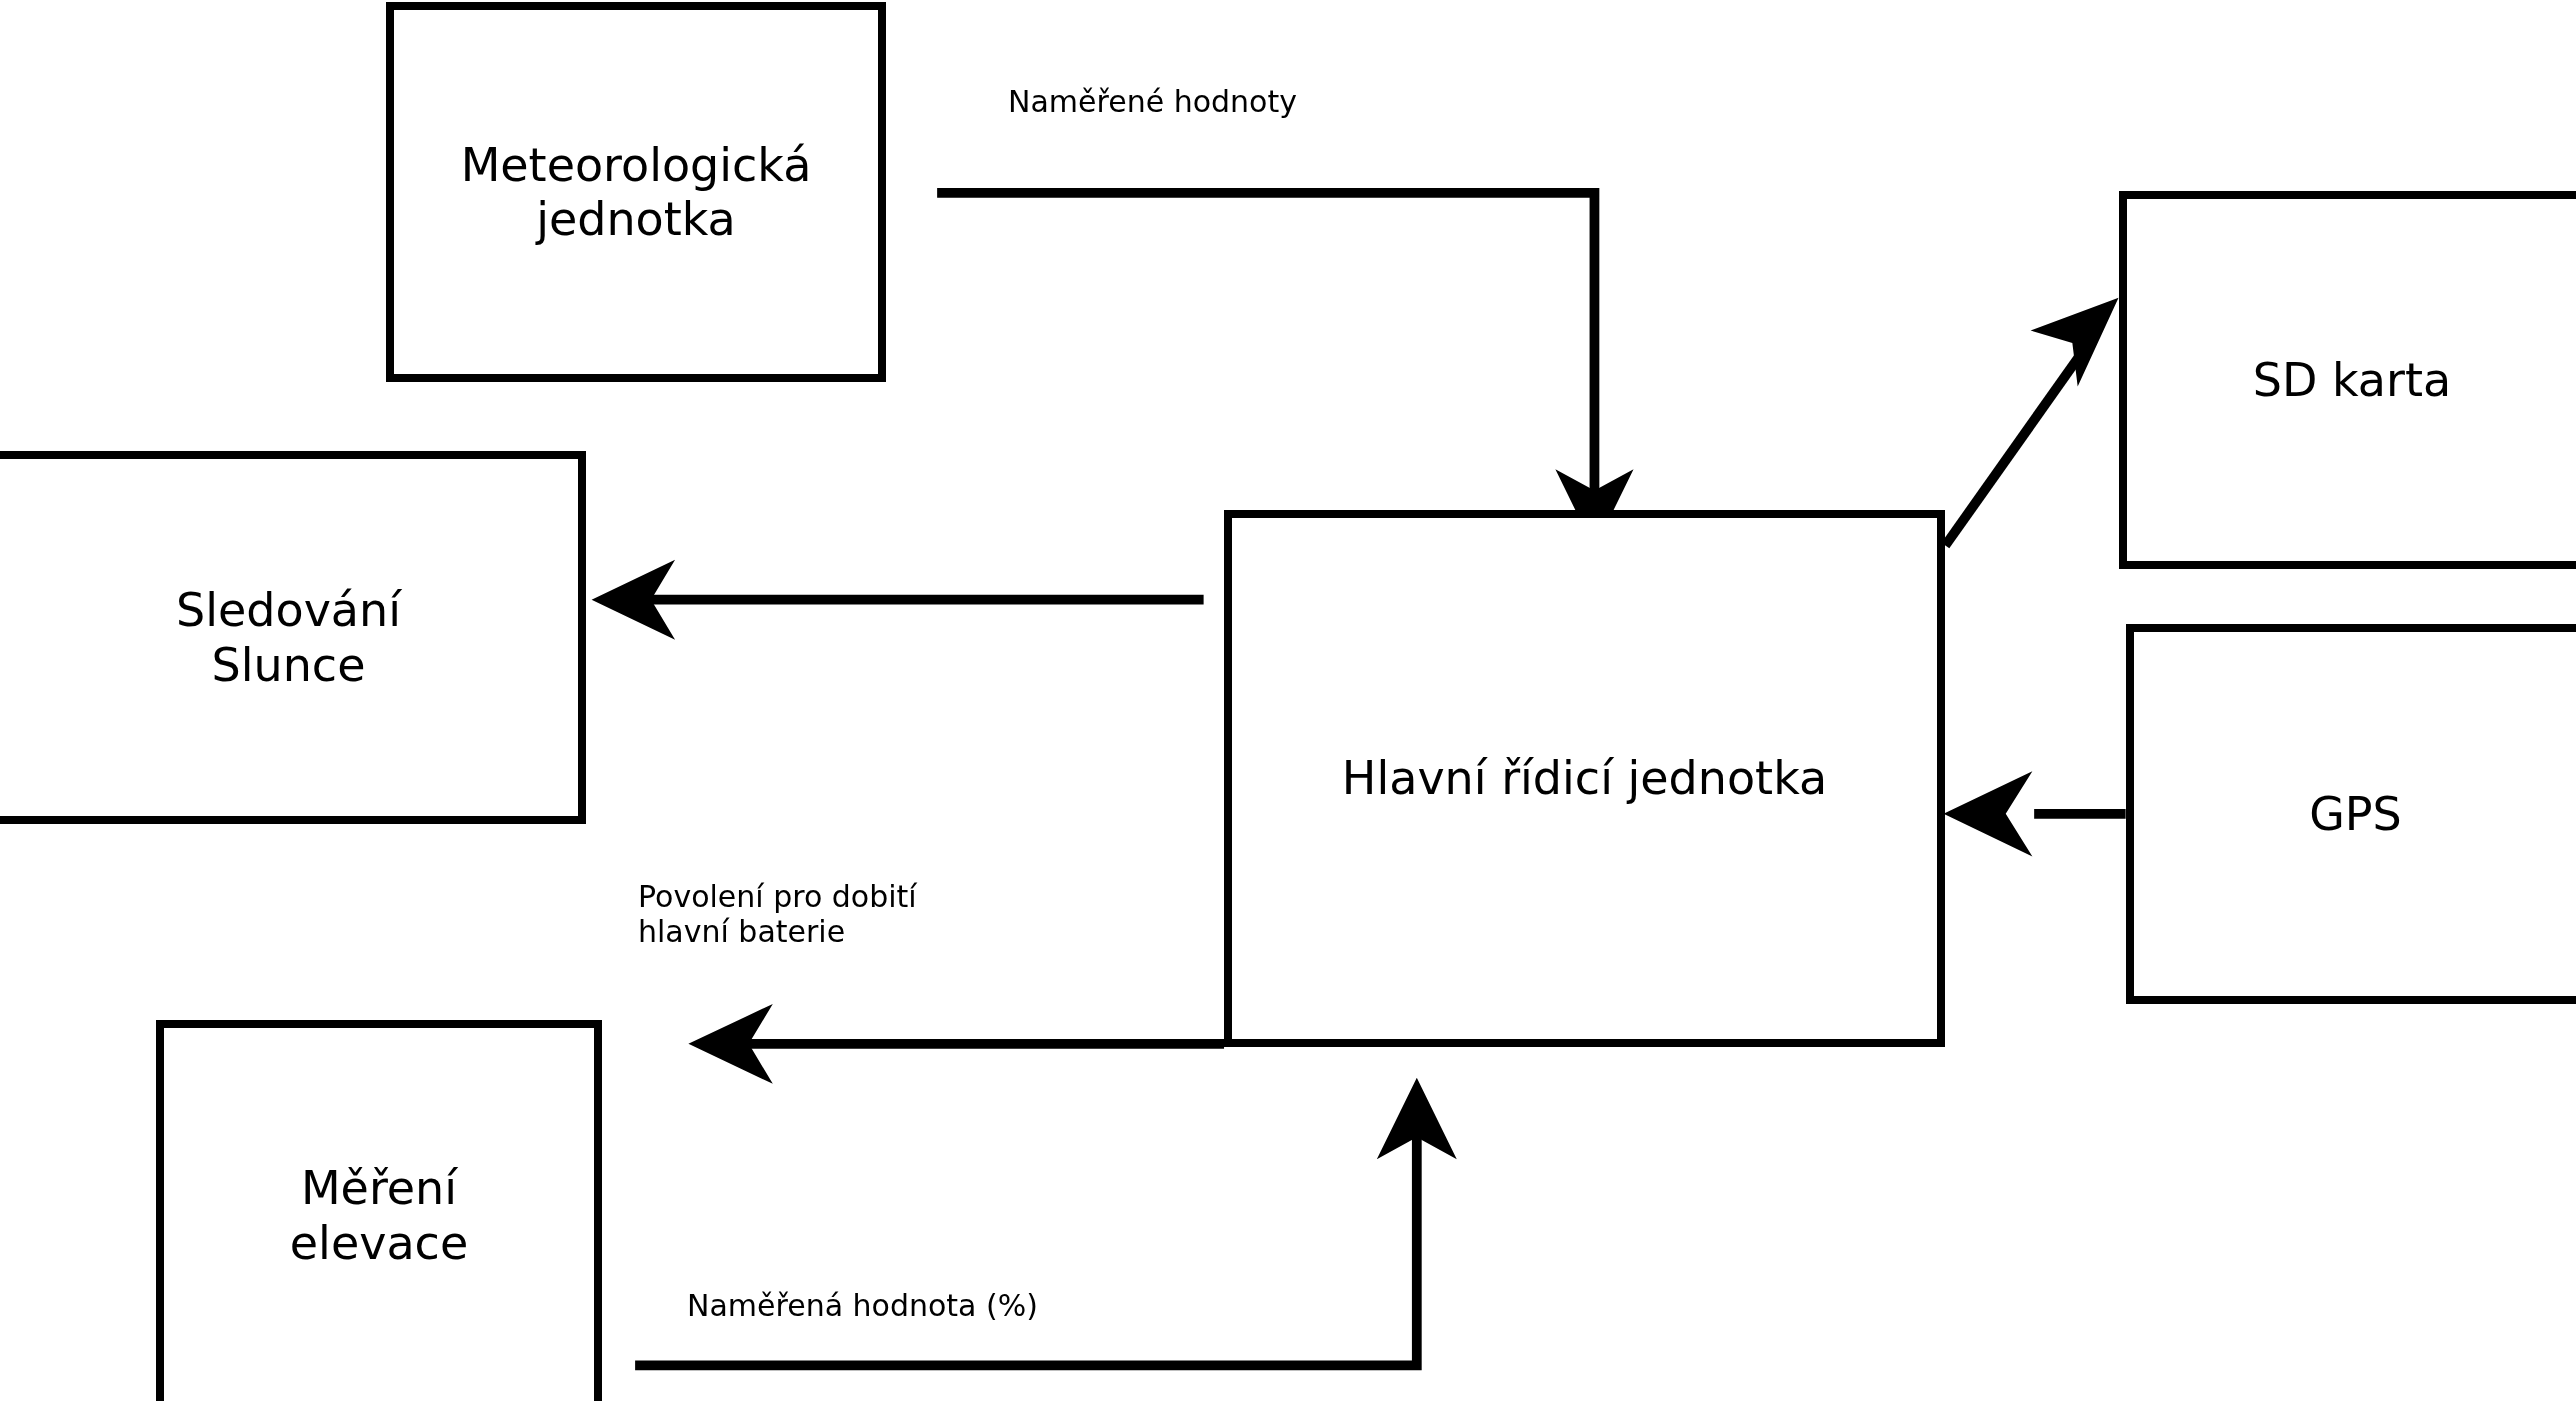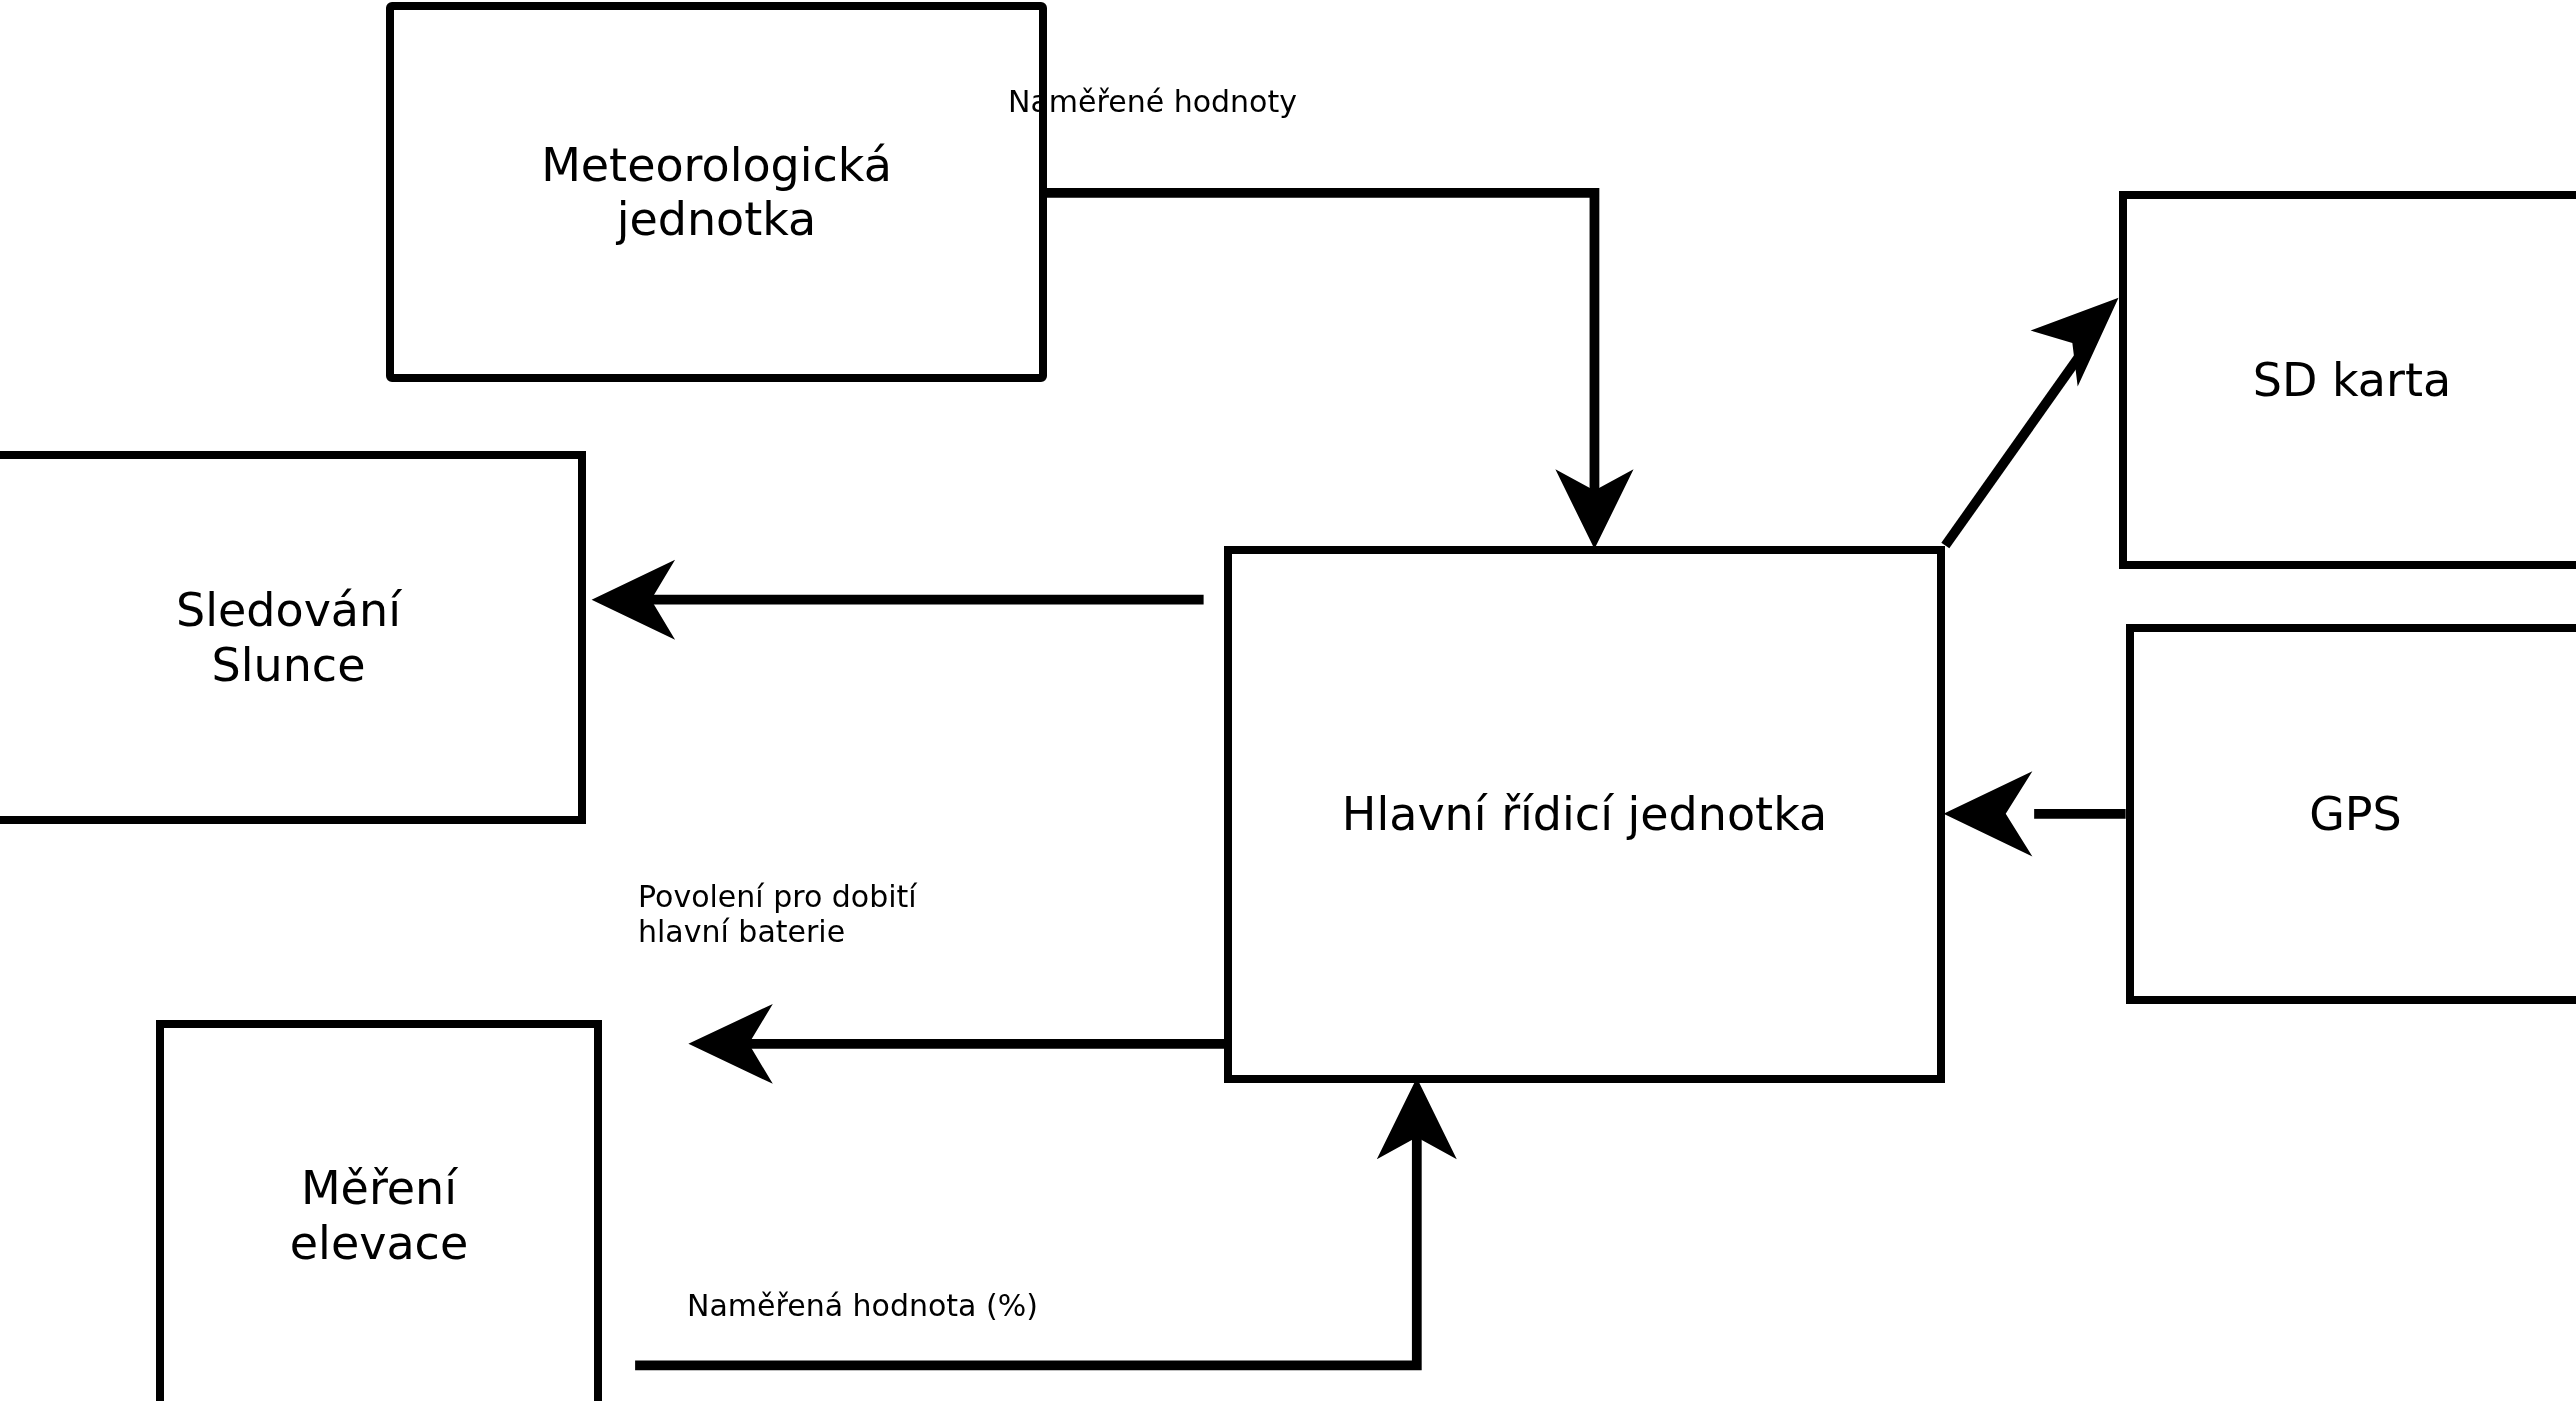--- a/index.html
+++ b/index.html
@@ -85,36 +85,36 @@
       <path d="M 2190 614 L 2340 402" fill="none" stroke="#000000" stroke-width="11"></path>
       <polygon points="2385,335 2286,372 2333,386 2339,435" fill="#000000"></polygon>
     </g>
 
     <g>
       <path d="M 2393 916 L 2290 916" fill="none" stroke="#000000" stroke-width="11"></path>
       <polygon points="2188,916 2288,868 2258,916 2288,964" fill="#000000"></polygon>
     </g>
   </svg>
 
-  <div class="node-box" style="left:386px; top:1.8px; width:661px; height:380px;border-radius:6px;">
+  <div class="node-box" style="left:386px; top:1.8px; width:500px; height:380px;">
     <span class="node-label">Meteorologická
 jednotka</span>
   </div>
 
   <div class="node-box" style="left:-9px; top:451px; width:595px; height:373px;">
     <span class="node-label">Sledování
 Slunce</span>
   </div>
 
   <div class="node-box" style="left:156px; top:1020px; width:446px; height:391px;">
     <span class="node-label">Měření
 elevace</span>
   </div>
 
-  <div class="node-box" style="left:1224px; top:546px; width:721px; height:537px;">
+  <div class="node-box" style="left:1224px; top:510px; width:721px; height:537px;">
     <span class="node-label">Hlavní řídicí jednotka</span>
   </div>
 
   <div class="node-box" style="left:2119px; top:191px; width:466px; height:378px;">
     <span class="node-label">SD karta</span>
   </div>
 
   <div class="node-box" style="left:2126px; top:624px; width:459px; height:380px;">
     <span class="node-label">GPS</span>
   </div>

